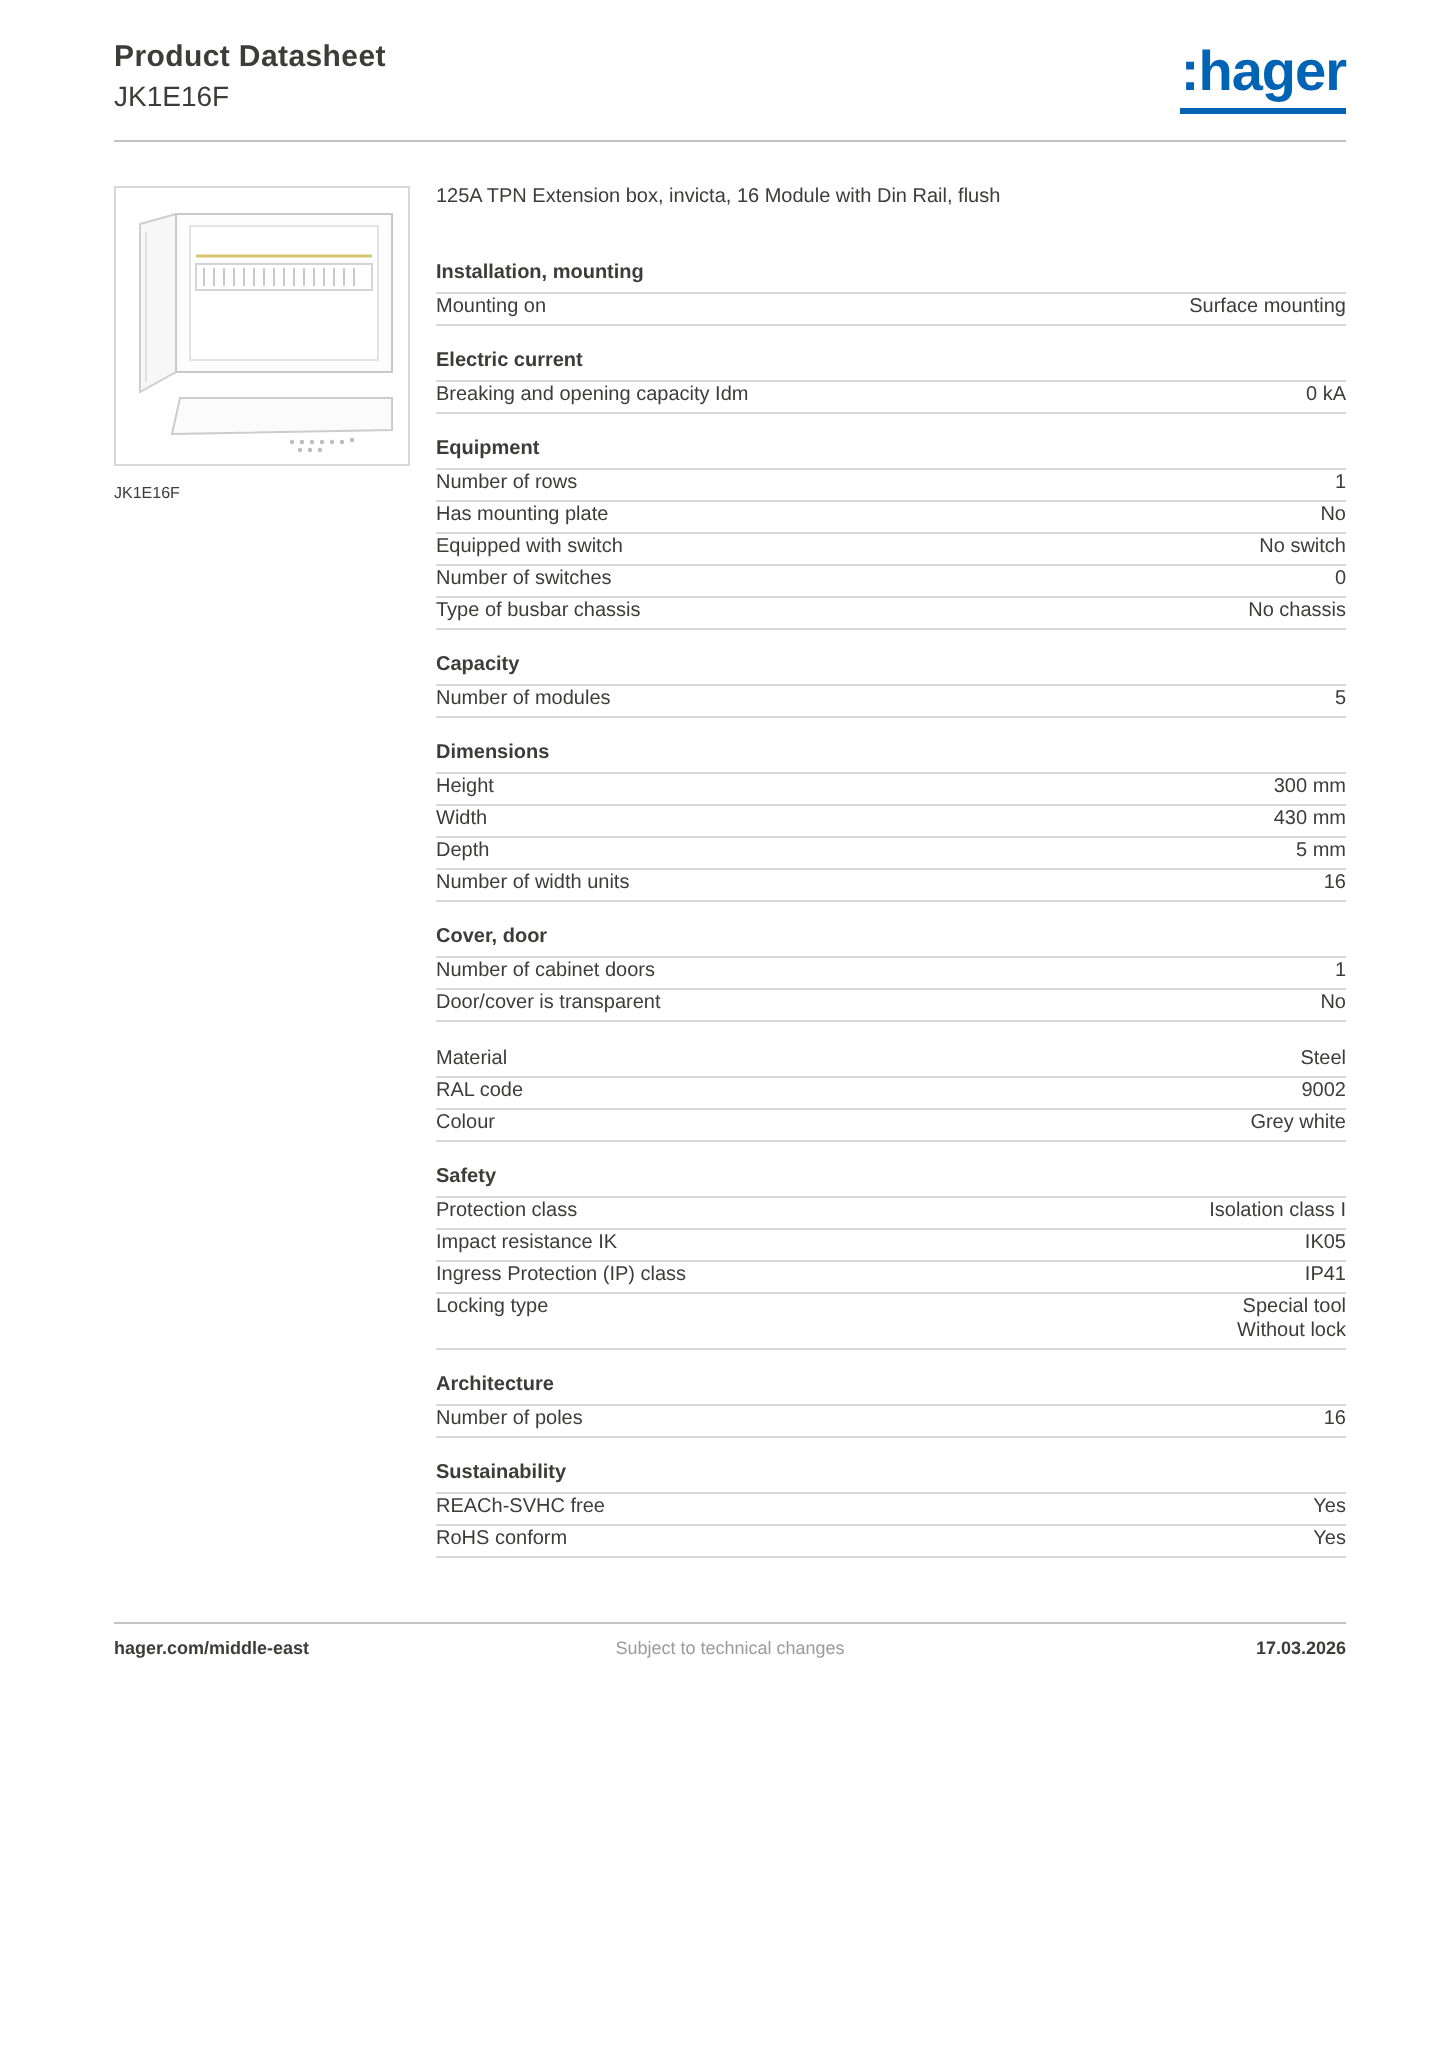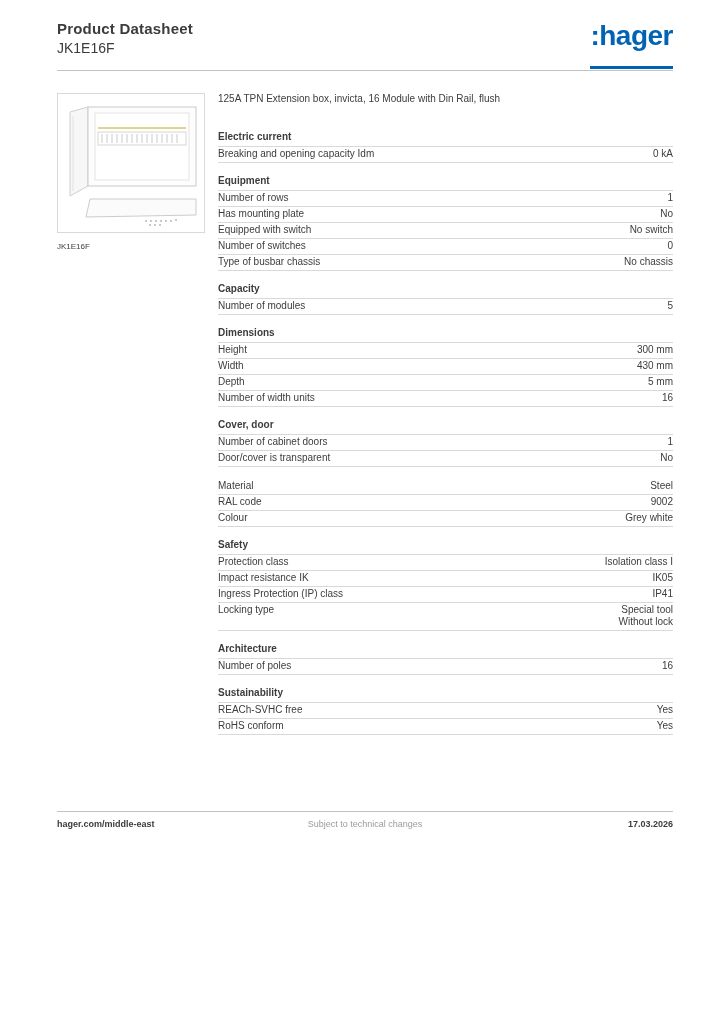--- a/index.html
+++ b/index.html
@@ -21,21 +21,21 @@
   .header .title { font-size: 15px; font-weight: 700; color: #3c3c3b; letter-spacing: .2px; }
   .header .subtitle { font-size: 14px; font-weight: 400; margin-top: 3px; }
 
   .logo {
     position: absolute; right: 51px; top: 22px;
     color: #0063b3;
     font-size: 28px;
     font-weight: 700;
     letter-spacing: -0.5px;
     line-height: 1;
-    padding-bottom: 16px;
+    padding-bottom: 4px;
     border-bottom: 3px solid #0063b3;
   }
 
   .top-rule {
     position: absolute; left: 57px; right: 51px; top: 70px;
     border-top: 1px solid #c3c3c3;
   }
 
   
   .content {
@@ -157,20 +157,27 @@
           </g>
         </svg>
       </div>
       <div class="image-caption">JK1E16F</div>
     </div>
 
     <div class="right-col">
       <div class="product-desc">125A TPN Extension box, invicta, 16 Module with Din Rail, flush</div>
       <div>
           <div class="section">
+            <div class="section-title">Installation, mounting</div>
+            <div class="spec-row">
+              <span class="spec-label">Mounting on</span>
+              <span class="spec-value">Surface mounting</span>
+            </div>
+          </div>
+          <div class="section">
             <div class="section-title">Electric current</div>
             <div class="spec-row">
               <span class="spec-label">Breaking and opening capacity Idm</span>
               <span class="spec-value">0 kA</span>
             </div>
           </div>
           <div class="section">
             <div class="section-title">Equipment</div>
             <div class="spec-row">
               <span class="spec-label">Number of rows</span>

